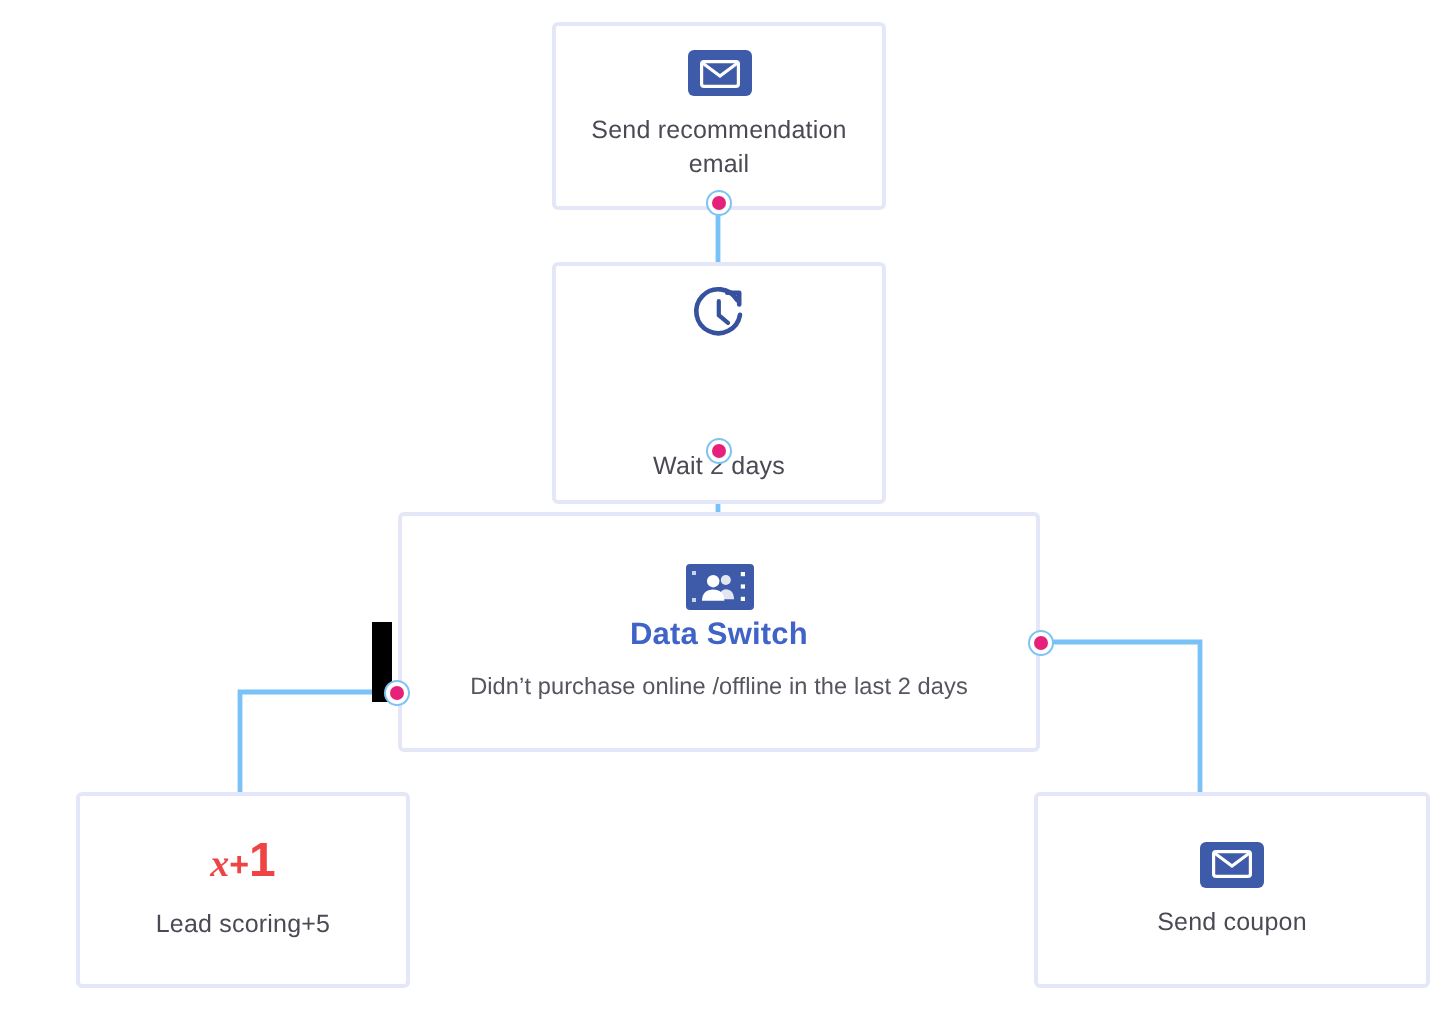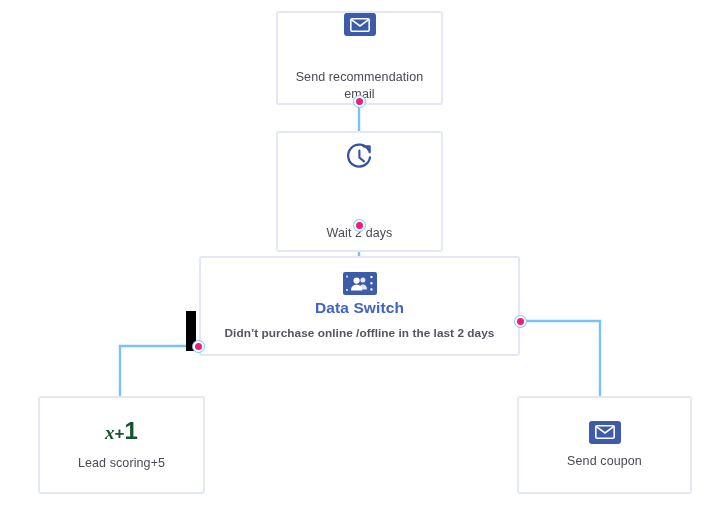--- a/index.html
+++ b/index.html
@@ -71,21 +71,21 @@
     width: 34px;
     height: 23px;
     background: #3d5ba9;
     border-radius: 2px;
     display: flex;
     align-items: center;
     justify-content: center;
   }
   
   .score-badge {
-    color: #14532d;
+    color: #ef4444;
     font-size: 22px;
     line-height: 24px;
     white-space: nowrap;
   }
   .score-badge .sx {
     font-family: "Liberation Serif", serif;
     font-style: italic;
     font-weight: 700;
     font-size: 19px;
   }
@@ -107,21 +107,20 @@
     font-weight: 700;
     color: #3f63c6;
     letter-spacing: .1px;
     margin-bottom: 7px;
   }
   .ds-line {
     font-size: 11.8px;
     line-height: 18px;
     color: #55555f;
     letter-spacing: .05px;
-    font-weight: bold;
   }
   
   .port {
     position: absolute;
     width: 13px;
     height: 13px;
     border-radius: 50%;
     background: #ffffff;
     border: 1.5px solid #7ec3f5;
     box-sizing: border-box;
@@ -153,21 +152,21 @@
 
     <path d="M359,103 L359,131" stroke="#79c2f7" stroke-width="2.4" fill="none"></path>
 
     <path d="M359,224 L359,256" stroke="#79c2f7" stroke-width="2.4" fill="none"></path>
 
     <path d="M198,346 L120,346 L120,396" stroke="#79c2f7" stroke-width="2.4" fill="none" stroke-linejoin="miter"></path>
 
     <path d="M520,321 L600,321 L600,396" stroke="#79c2f7" stroke-width="2.4" fill="none" stroke-linejoin="miter"></path>
   </svg>
 
-  <div class="node" id="node-send-recommendation-email" style="left:276px; top:11px; width:167px; height:94px;justify-content:space-between;">
+  <div class="node" id="node-send-recommendation-email" style="left:276px; top:11px; width:167px; height:94px;">
     <div class="node-icon">
       <span class="env-badge">
         <svg width="20" height="14" viewBox="0 0 20 14" aria-hidden="true">
           <rect x="0.8" y="0.8" width="18.4" height="12.4" rx="1.2" fill="none" stroke="#ffffff" stroke-width="1.6"></rect>
           <path d="M1.4,1.6 L10,8 L18.6,1.6" fill="none" stroke="#ffffff" stroke-width="1.6" stroke-linecap="round"></path>
         </svg>
       </span>
     </div>
     <div class="node-label">Send recommendation email</div>
   </div>
@@ -178,21 +177,21 @@
       <svg width="31" height="31" viewBox="0 0 31 31" aria-hidden="true">
         <path d="M24.6,8.0 A11,11 0 1 0 26.0,15.4" fill="none" stroke="#36519e" stroke-width="2.3" stroke-linecap="round"></path>
         <path d="M19.6,4.4 L25.6,4.4 L25.6,10.2" fill="none" stroke="#36519e" stroke-width="2.3" stroke-linecap="round" stroke-linejoin="round"></path>
         <path d="M15.4,8.6 L15.4,15.6 L20.0,19.4" fill="none" stroke="#36519e" stroke-width="2.1" stroke-linecap="round"></path>
       </svg>
     </div>
     <div class="node-label">Wait 2 days</div>
   </div>
   <div class="port" style="left:352.5px; top:218.5px;"></div>
 
-  <div class="node" id="node-data-switch" style="left:199px; top:256px; width:321px; height:100px;">
+  <div class="node" id="node-data-switch" style="left:199px; top:256px; width:321px; height:120px;">
     <div class="node-icon">
       <span class="switch-badge">
         <svg width="30" height="19" viewBox="0 0 30 19" aria-hidden="true">
 
           <rect x="1" y="1.5" width="2" height="2" fill="#c9d3ee"></rect>
           <rect x="1" y="15" width="2" height="2" fill="#c9d3ee"></rect>
 
           <circle cx="11.6" cy="6.6" r="3.1" fill="#ffffff"></circle>
           <path d="M6.0,16.4 C6.0,12.6 8.4,10.8 11.6,10.8 C14.8,10.8 17.2,12.6 17.2,16.4 Z" fill="#ffffff"></path>
           <circle cx="17.9" cy="6.0" r="2.5" fill="#ffffff" opacity="0.85"></circle>
@@ -215,21 +214,21 @@
 
   <div class="node" id="node-lead-scoring" style="left:38px; top:396px; width:167px; height:98px;">
     <div class="node-icon">
       <span class="score-badge">
         <span class="sx">x</span><span class="sp">+</span><span class="s1">1</span>
       </span>
     </div>
     <div class="node-label">Lead scoring+5</div>
   </div>
 
-  <div class="node" id="node-send-coupon" style="left:517px; top:396px; width:175px; height:98px;">
+  <div class="node" id="node-send-coupon" style="left:517px; top:396px; width:198px; height:98px;">
     <div class="node-icon">
       <span class="env-badge">
         <svg width="20" height="14" viewBox="0 0 20 14" aria-hidden="true">
           <rect x="0.8" y="0.8" width="18.4" height="12.4" rx="1.2" fill="none" stroke="#ffffff" stroke-width="1.6"></rect>
           <path d="M1.4,1.6 L10,8 L18.6,1.6" fill="none" stroke="#ffffff" stroke-width="1.6" stroke-linecap="round"></path>
         </svg>
       </span>
     </div>
     <div class="node-label">Send coupon</div>
   </div>

